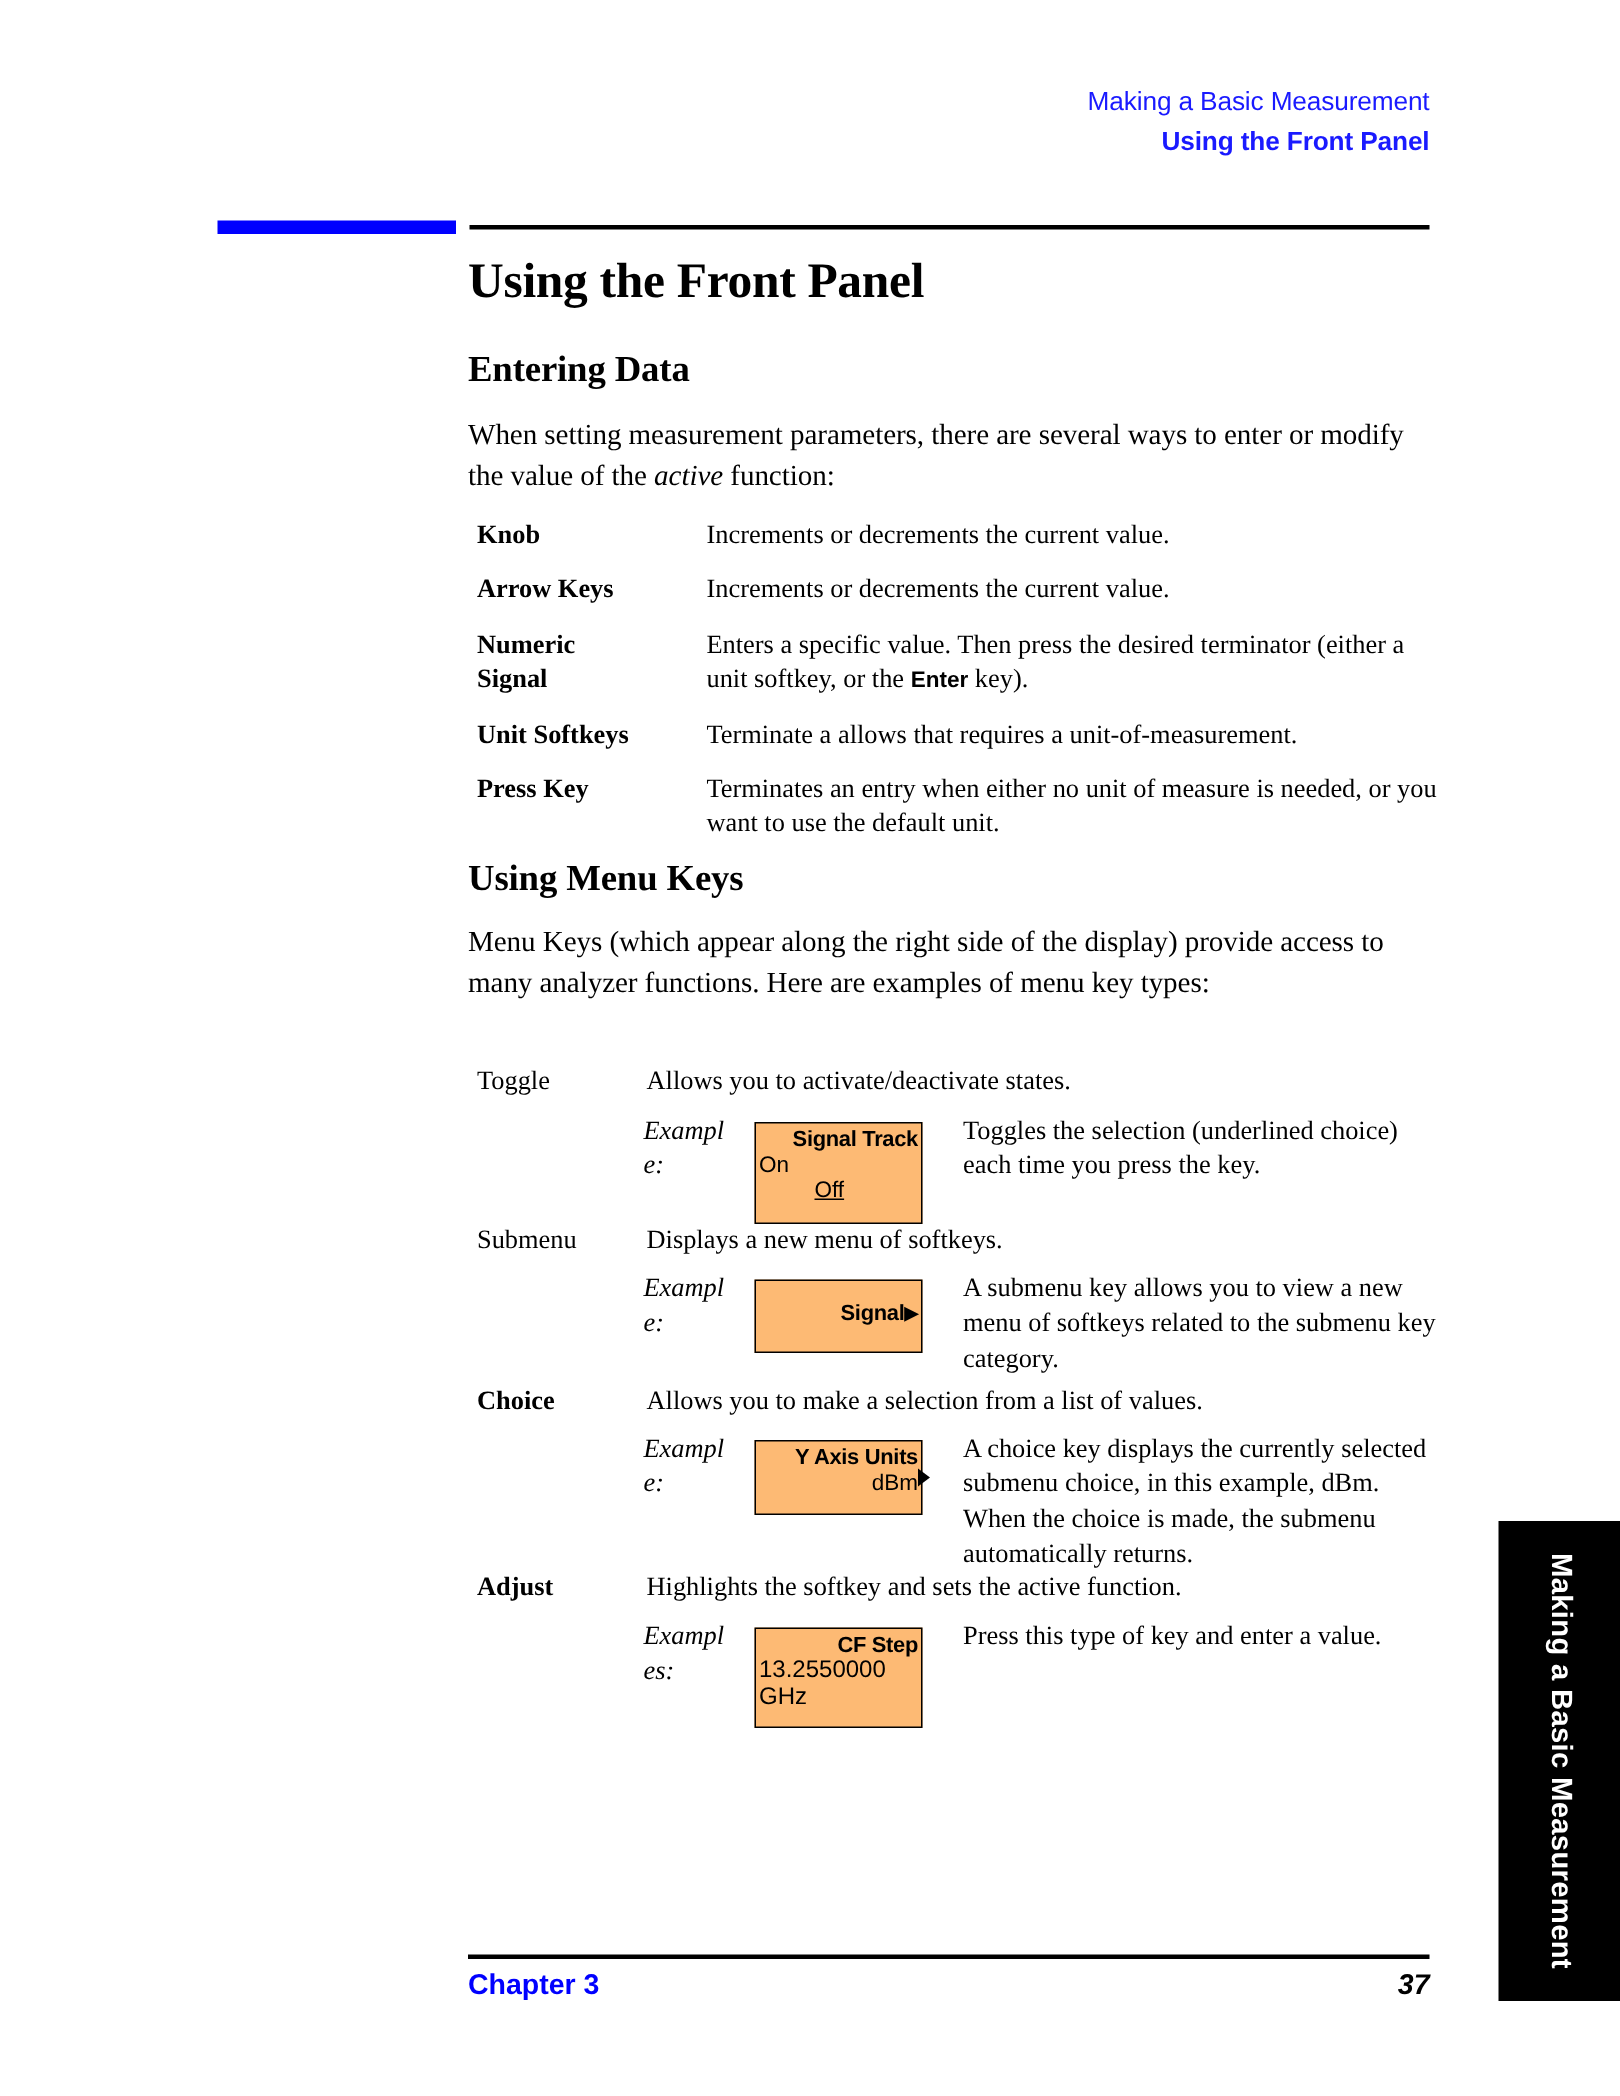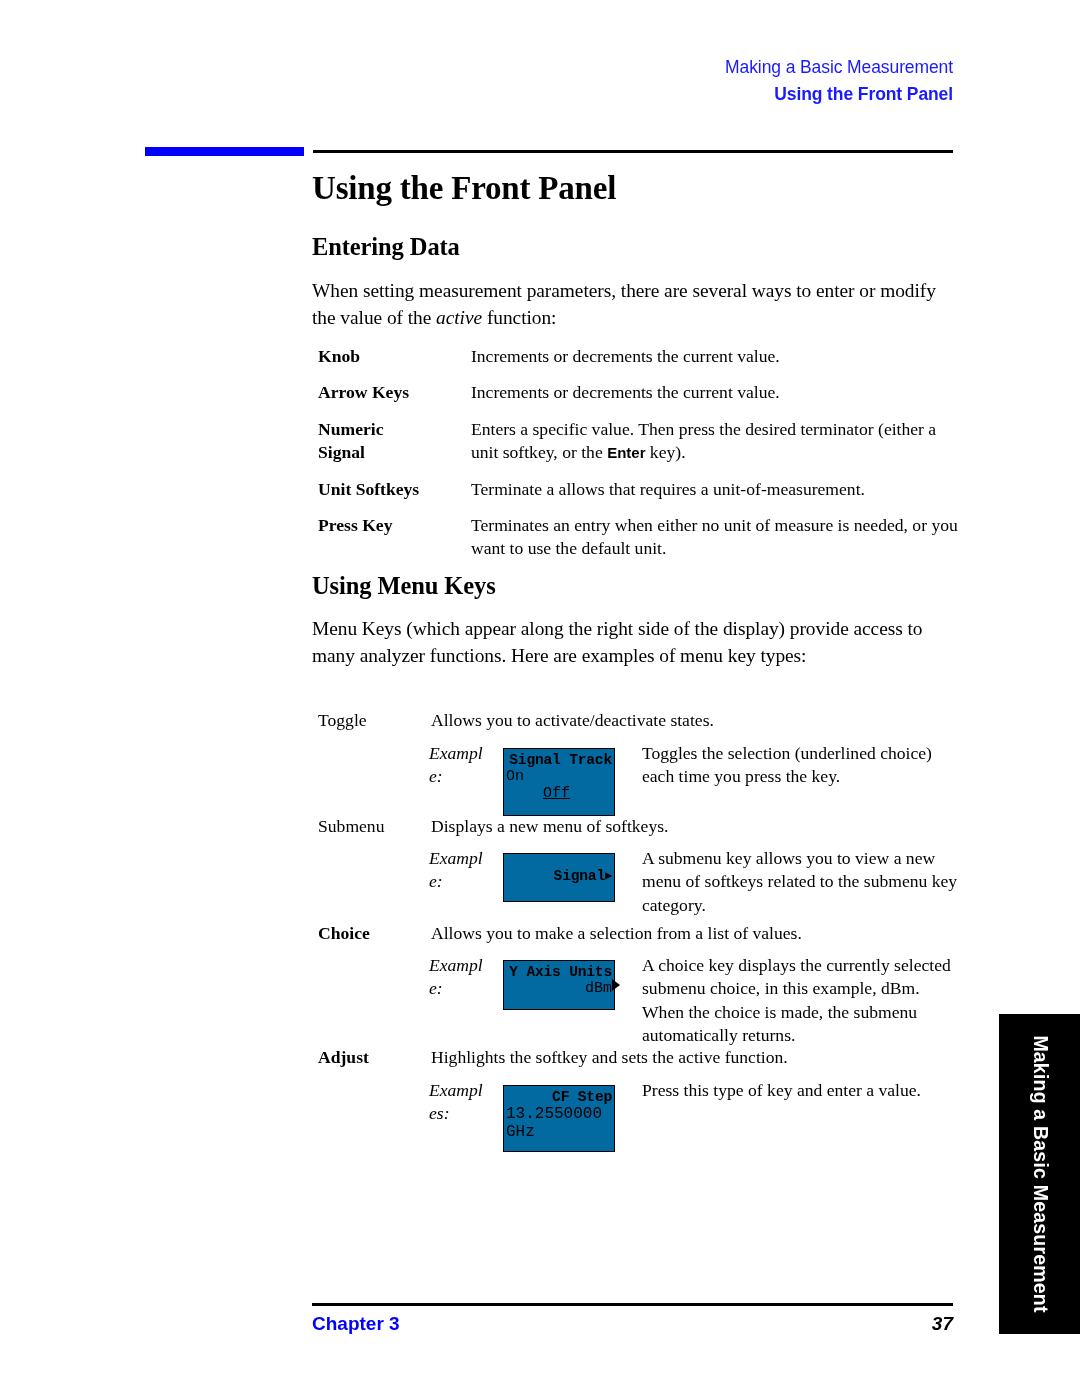--- a/index.html
+++ b/index.html
@@ -147,22 +147,22 @@
     line-height: 1.33;
   }
 
   
   .softkey {
     position: absolute;
     left: 185px;
     width: 112px;
     border: 1.5px solid #000000;
     box-sizing: border-box;
-    font-family: Liberation Mono, monospace;
-    background: #0369a1;
+    font-family: Liberation Sans, sans-serif;
+    background: #fdba74;
   }
   .softkey .sk-title {
     font-size: 14.6px;
     font-weight: 700;
     text-align: right;
     padding: 3px 2px 0 2px;
     white-space: nowrap;
     letter-spacing: -0.2px;
   }
   .softkey .sk-left {

